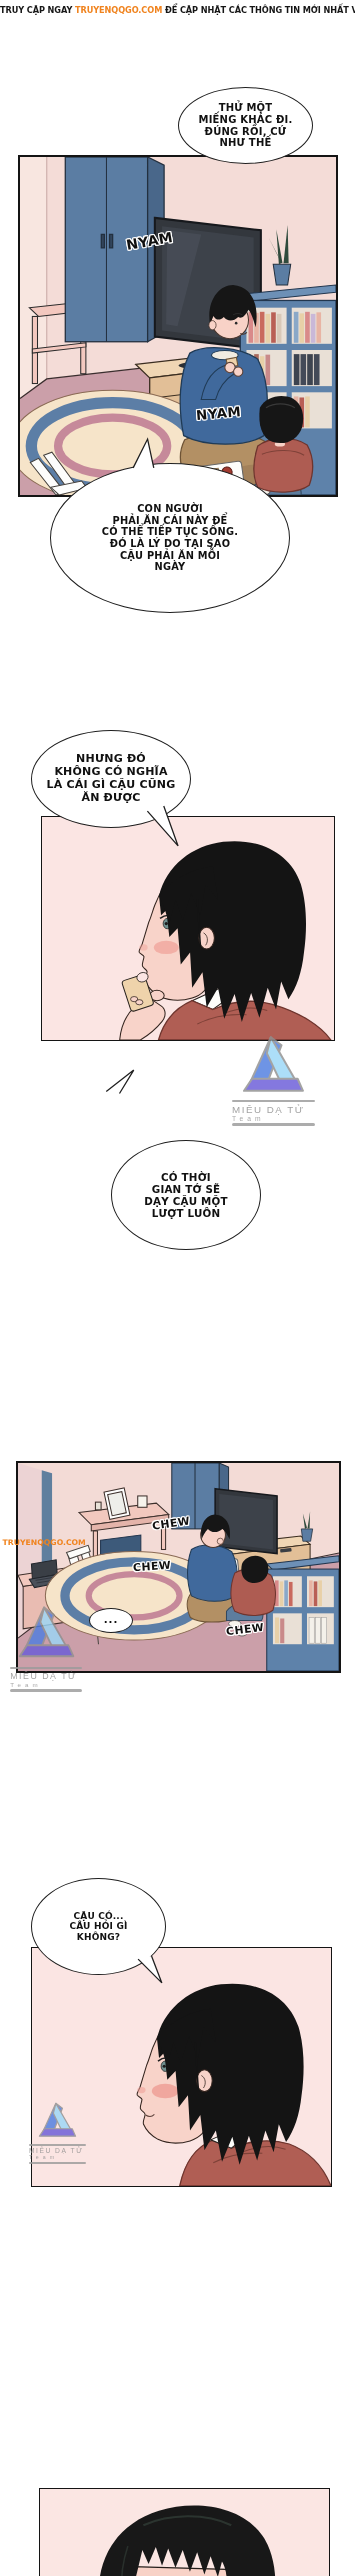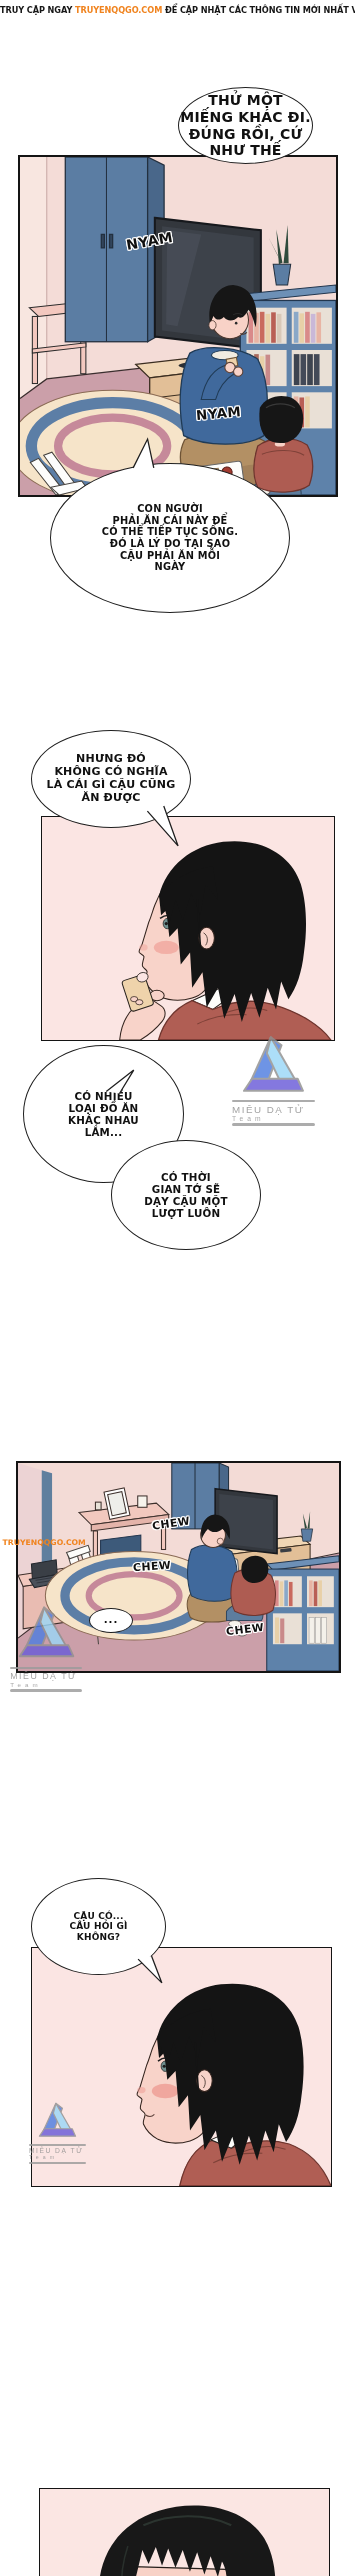--- a/index.html
+++ b/index.html
@@ -367,21 +367,21 @@
         <path d="M270,324 C278,316 290,316 297,322 C290,329 277,330 270,324 Z" fill="#f3bdb0" stroke="#241e1a" stroke-width="2.5"></path>
         <path d="M276,340 C284,344 292,344 299,340" stroke="#d9a99a" stroke-width="2" fill="none"></path>
         <path d="M118,238 C100,150 140,70 230,42 C300,20 390,32 430,90 C455,125 460,180 452,230 C448,252 440,268 430,278 L418,215 C420,250 412,270 402,278 L392,210 C392,245 384,262 374,268 L368,195 C362,165 358,150 352,140 L344,170 L330,130 L318,165 L304,122 L290,160 L276,118 L262,152 L248,115 L236,148 L224,112 L210,145 L198,118 L188,160 L178,200 L170,240 L150,250 L132,248 Z" fill="#181818"></path>
         <path d="M200,70 C250,48 320,46 370,70" stroke="#39473f" stroke-width="4" fill="none" opacity="0.6"></path>
         <path d="M170,110 C160,140 156,170 158,200" stroke="#39473f" stroke-width="3" fill="none" opacity="0.5"></path>
       </g>
     </svg>
   </div>
 
   <div class="bubble" style="left:178px;top:87px;width:135px;height:77px;">
-    <div class="bubble-text" style="font-size:14px;">THỬ MỘT
+    <div class="bubble-text" style="font-size:10px;">THỬ MỘT
 MIẾNG KHÁC ĐI.
 ĐÚNG RỒI, CỨ
 NHƯ THẾ</div>
   </div>
 
   <div class="bubble" style="left:50px;top:463px;width:240px;height:150px;">
     <div class="bubble-text" style="font-size:9.8px;">CON NGƯỜI
 PHẢI ĂN CÁI NÀY ĐỂ
 CÓ THỂ TIẾP TỤC SỐNG.
 ĐÓ LÀ LÝ DO TẠI SAO
@@ -395,26 +395,20 @@
   <div class="bubble" style="left:31px;top:730px;width:160px;height:98px;">
     <div class="bubble-text" style="font-size:11px;">NHƯNG ĐÓ
 KHÔNG CÓ NGHĨA
 LÀ CÁI GÌ CẬU CŨNG
 ĂN ĐƯỢC</div>
   </div>
   <svg class="tail" style="left:144px;top:804px;" width="39" height="46" viewBox="0 0 75 90">
       <path d="M6,14 L66,82 L38,4" fill="#ffffff" stroke="#1f1f1f" stroke-width="2.5"></path>
     </svg>
 
-  <div class="bubble" style="left:23px;top:1045px;width:161px;height:138px;">
-    <div class="bubble-text" style="font-size:10.3px;">CÓ NHIỀU
-LOẠI ĐỒ ĂN
-KHÁC NHAU
-LẮM...</div>
-  </div>
   <svg class="tail" style="left:102px;top:1067px;" width="36" height="28" viewBox="0 0 70 55">
       <path d="M8,48 L62,6 L34,52" fill="#ffffff" stroke="#1f1f1f" stroke-width="2.5"></path>
     </svg>
 
   <div class="bubble" style="left:31px;top:1878px;width:135px;height:97px;">
     <div class="bubble-text" style="font-size:9px;">CẬU CÓ...
 CÂU HỎI GÌ
 KHÔNG?</div>
   </div>
 

